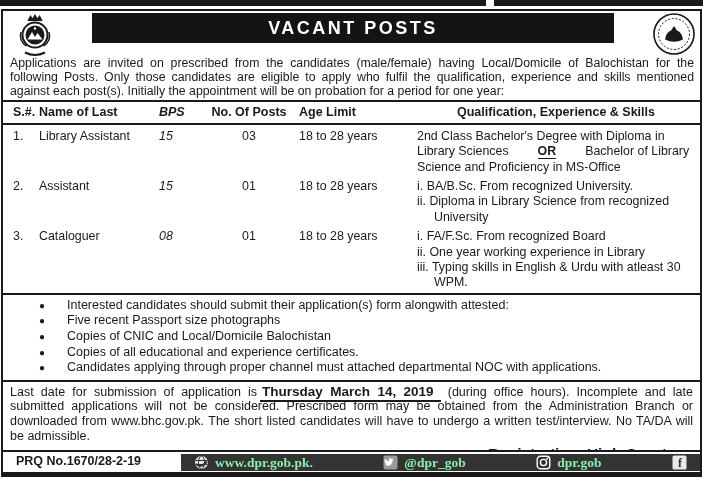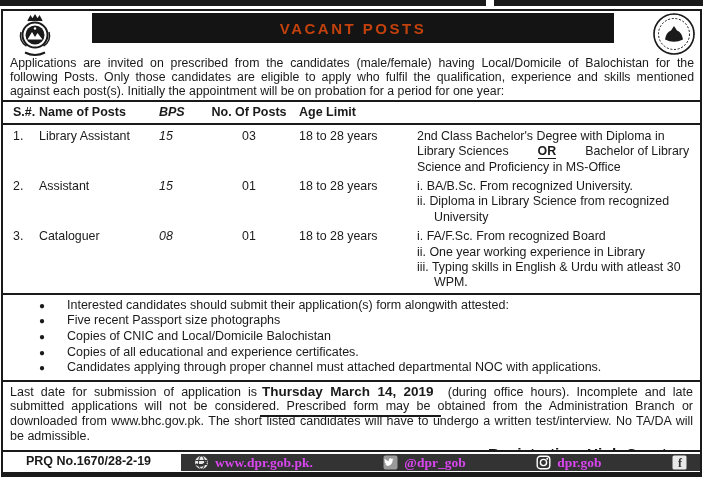--- a/index.html
+++ b/index.html
@@ -16,21 +16,21 @@
   
   .ad-box { position: absolute; top: 9px; left: 1px; width: 701px; height: 468px;
             border: 2px solid #1a1a1a; border-bottom: 5px solid #1a1a1a; background: #fff; overflow: hidden; }
 
   
   .header { position: relative; height: 46px; }
   .crest { position: absolute; left: 12px; top: 2px; }
   .seal { position: absolute; right: 4px; top: 1px; }
   .title-bar { position: absolute; left: 89px; top: 2px; width: 522px; height: 30px; background: #141414;
                display: flex; align-items: center; justify-content: center; }
-  .title-bar span { color: #c2410c; font-weight: bold; font-size: 15px; letter-spacing: 2.5px; }
+  .title-bar span { color: #ffffff; font-weight: bold; font-size: 18px; letter-spacing: 2.5px; }
 
   
   .intro { padding: 0 6px 1px 7px; font-size: 12.3px; line-height: 13.9px; text-align: justify; }
 
   
   .thead { display: flex; border-top: 2px solid #1a1a1a; border-bottom: 2px solid #1a1a1a;
            font-weight: bold; font-size: 12.5px; padding: 3px 0 4px 0; }
   .trow { display: flex; font-size: 12.4px; line-height: 15.4px; padding-top: 4px; }
   .c-sno   { width: 36px;  padding-left: 10px; flex-shrink: 0; }
   .c-name  { width: 120px; flex-shrink: 0; }
@@ -44,31 +44,31 @@
 
   
   .bullets { list-style: none; border-top: 2px solid #1a1a1a; border-bottom: 2px solid #1a1a1a;
              margin-top: 2px; padding: 3px 0 4px 0; }
   .bullets li { display: flex; font-size: 12.5px; line-height: 15.6px; }
   .dot { width: 64px; padding-left: 36px; flex-shrink: 0; font-size: 10px; line-height: 15.6px; }
   .bullets li .btext { flex: 1; padding-right: 12px; }
 
   
   .closing { padding: 3px 7px 1px 7px; font-size: 12.5px; line-height: 14.6px; text-align: justify; }
-  .deadline { font-weight: bold; font-size: 13.5px; border-bottom: 2px solid #1a1a1a; margin-left: 3px; padding: 0 7px 16px 2px; }
+  .deadline { font-weight: bold; font-size: 13.5px; border-bottom: 2px solid #1a1a1a; margin-left: 3px; padding: 0 7px 1px 2px; }
 
   
   .signature { text-align: right; padding: 2px 33px 0 0; font-weight: bold; font-size: 15.5px; line-height: 16.5px; }
 
   
   .footer-strip { position: absolute; left: 0; right: 0; bottom: 0; height: 22px;
                   border-top: 2px solid #1a1a1a; display: flex; background: #fff; }
-  .prq { width: 178px; flex-shrink: 0; font-weight: bold; font-size: 12.5px; line-height: 19px; padding-left: 23px; }
+  .prq { width: 178px; flex-shrink: 0; font-weight: bold; font-size: 12.5px; line-height: 19px; padding-left: 13px; }
   .social-bar { flex: 1; background: #333333; margin: 2px 0 1px 0; display: flex; align-items: center;
-                justify-content: space-between; padding: 0 13px; color: #d946ef;
+                justify-content: space-between; padding: 0 13px; color: #86efac;
                 font-family: "Liberation Serif", serif; font-weight: bold; font-size: 13.5px; }
   .soc { display: flex; align-items: center; gap: 6px; white-space: nowrap; }
   .soc svg { display: block; }
 </style>
 </head>
 <body>
 
 <div class="canvas">
 
   <div class="top-strip">
@@ -100,24 +100,25 @@
         <path d="M13 27.5 q1-7 6-9 l3-4.5 3 4.5 q5 2 6 9 q-9 4.5-18 0 z" fill="#1a1a1a"></path>
         <circle cx="22" cy="22" r="20" fill="none" stroke="#1a1a1a" stroke-width="0.8" stroke-dasharray="1 2"></circle>
       </svg>
     </div>
 
     <p class="intro">Applications are invited on prescribed from the candidates (male/female) having Local/Domicile of Balochistan for the following Posts. Only those candidates are eligible to apply who fulfil the qualification, experience and skills mentioned against each post(s). Initially the appointment will be on probation for a period for one year:</p>
 
     <div class="table">
       <div class="thead">
         <div class="c-sno">S.#.</div>
-        <div class="c-name">Name of Posts</div>
+        <div class="c-name">Name of Last</div>
         <div class="c-bps">BPS</div>
         <div class="c-posts">No. Of Posts</div>
         <div class="c-age">Age Limit</div>
+        <div class="c-qual">Qualification, Experience &amp; Skills</div>
       </div>
 
       <div class="trow">
         <div class="c-sno">1.</div>
         <div class="c-name">Library Assistant</div>
         <div class="c-bps">15</div>
         <div class="c-posts">03</div>
         <div class="c-age">18 to 28 years</div>
         <div class="c-qual"><span>2nd Class Bachelor's Degree with Diploma in Library Sciences</span><span class="or-word">OR</span><span>Bachelor of Library Science and Proficiency in MS-Office</span></div>
       </div>

